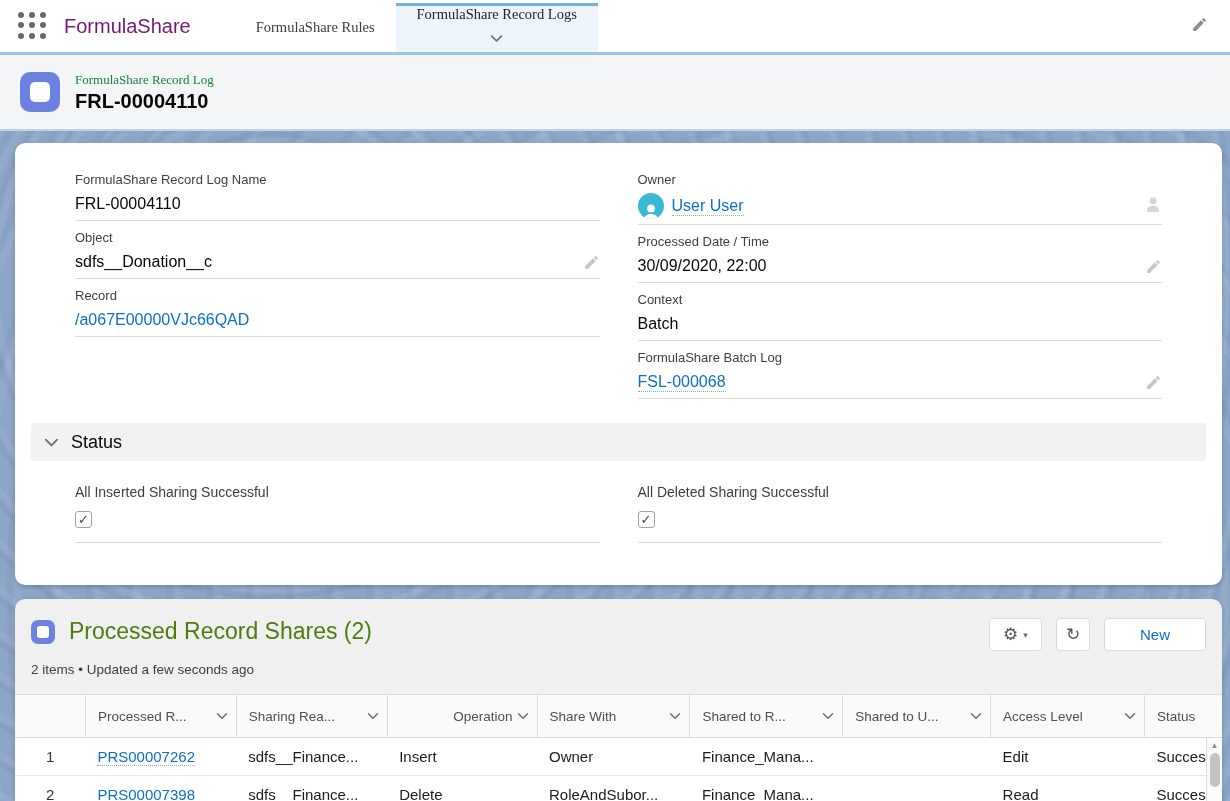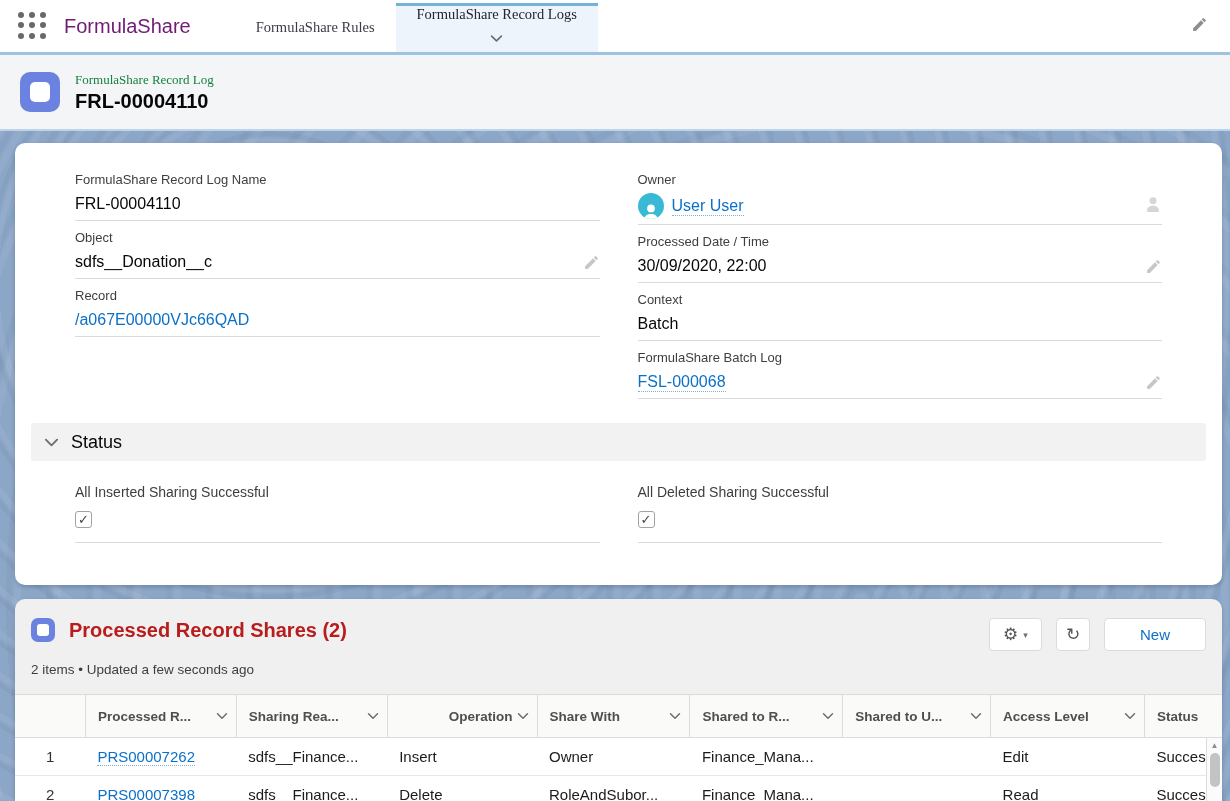--- a/index.html
+++ b/index.html
@@ -68,35 +68,35 @@
   .section-title { font-size:18px; color:#080707; }
 
   .checkbox-field .field-label { font-size:14px; }
   .checkbox { width:17px; height:17px; border:1px solid #a5a3a1; border-radius:3px; background:#fff;
     display:flex; align-items:center; justify-content:center; font-size:13px; color:#444; margin:6px 0 9px; cursor:pointer; }
 
   
   .related-card { background:#f0f0f0; min-height:260px; overflow:hidden; }
   .rl-header { display:flex; justify-content:space-between; align-items:flex-start; padding:19px 16px 0; }
   .rl-title-wrap { display:flex; align-items:center; }
-  .rl-title { font-size:20px; font-weight:bold; color:#b91c1c; }
+  .rl-title { font-size:23px; font-weight:normal; color:#4d7c0f; }
   .rl-buttons { display:flex; gap:14px; }
   .btn { background:#fff; border:1px solid #dddbda; border-radius:4px; height:33px;
     display:flex; align-items:center; justify-content:center; cursor:pointer; font-size:15px; }
   .btn-gear { width:53px; gap:5px; color:#555; }
   .gear-glyph { font-size:17px; line-height:1; }
   .caret-down { font-size:9px; color:#706e6b; }
   .btn-refresh { width:34px; font-size:17px; color:#555; }
   .btn-new { width:102px; color:#0b70c8; }
   .rl-meta { padding:11px 16px 17px; font-size:13.5px; color:#3e3e3c; }
 
   .table-wrap { position:relative; background:#fff; }
   table { border-collapse:collapse; table-layout:fixed; width:100%; }
   th { background:#fafaf9; border-top:1px solid #dddbda; border-bottom:1px solid #dddbda;
-    height:43px; font-size:13.5px; font-weight:bold; color:#514f4d; text-align:left;
+    height:43px; font-size:13.5px; font-weight:normal; color:#514f4d; text-align:left;
     padding:0 24px 0 12px; position:relative; white-space:nowrap; overflow:hidden; }
   th.has-sep { border-right:1px solid #dddbda; }
   th .hdr-chevron { position:absolute; right:8px; top:15px; color:#706e6b; cursor:pointer; }
   td { height:38px; font-size:15px; color:#1b1b1b; padding:0 12px; white-space:nowrap; overflow:hidden;
     border-bottom:1px solid #e8e8e8; background:#fff; }
   td.num { text-align:center; padding:0; color:#333; }
   td a { color:#0b70c8; text-decoration:none; border-bottom:1px dotted #7fb0dc; cursor:pointer; }
 
   .v-scrollbar { position:absolute; top:44px; right:0; bottom:0; width:16px;
     background:#fbfbfb; border-left:1px solid #dcdcdc; display:flex; flex-direction:column; align-items:center; }

